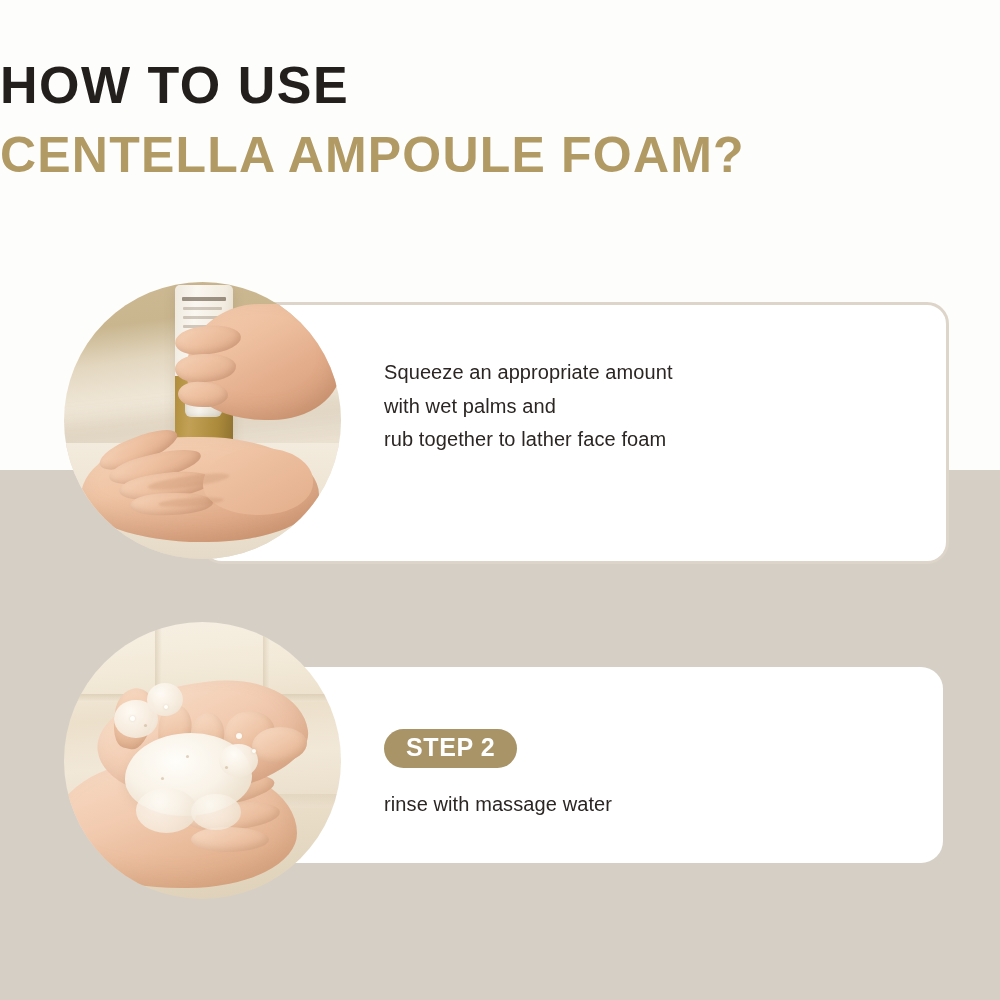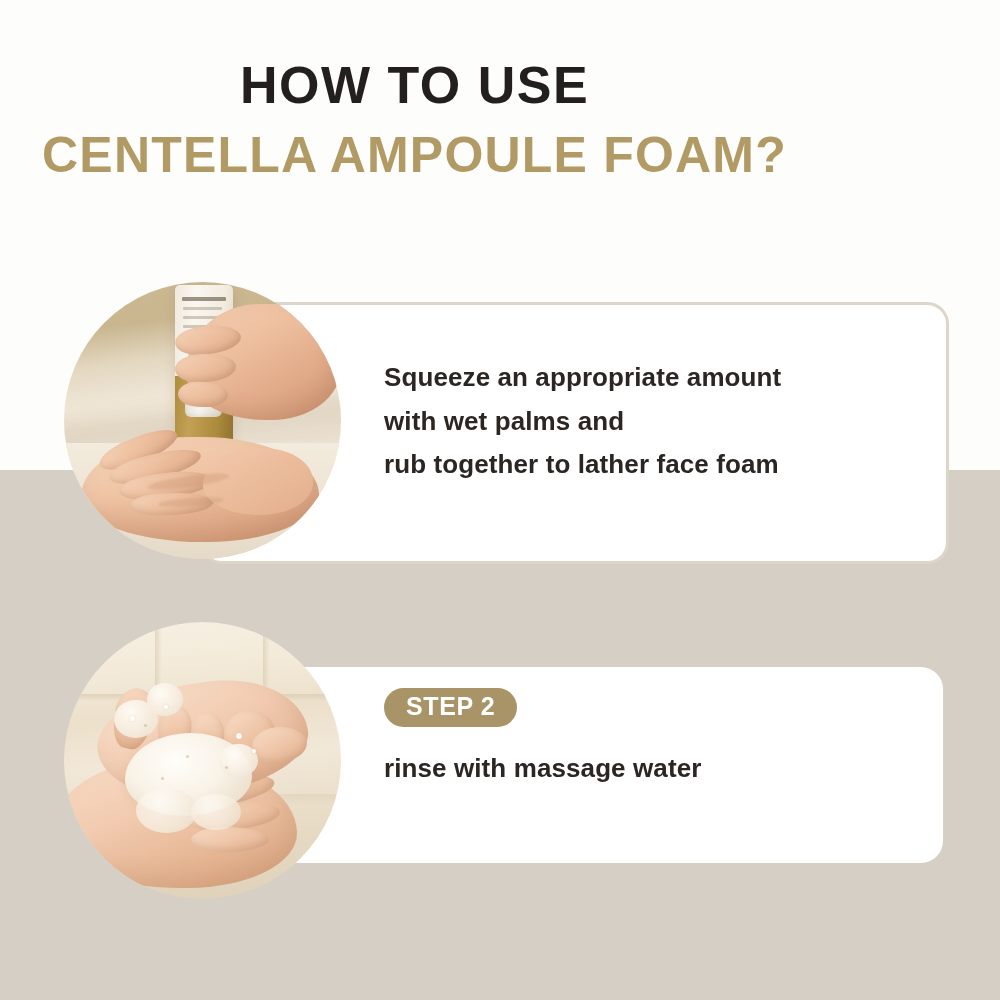--- a/index.html
+++ b/index.html
@@ -31,21 +31,21 @@
     left: 0; top: 470px;
     width: 1000px; height: 530px;
     background: #d6cfc5;
   }
 
   
   .header {
     position: absolute;
     left: 0; top: 58px;
     width: 829px;
-    text-align: center;
+    text-align: left;
   }
   .title-main {
     font-size: 52px;
     font-weight: 700;
     letter-spacing: 1.5px;
     color: #231f1d;
     line-height: 1.05;
     margin: 0;
     font-family: "Liberation Sans", sans-serif;
   }
@@ -83,25 +83,25 @@
     letter-spacing: 0.6px;
     padding: 6px 22px 8px 22px;
     border-radius: 22px;
     line-height: 1;
     font-family: "Liberation Sans", sans-serif;
   }
   .step-lines {
     margin-top: 20px;
   }
   .step-line {
-    font-size: 26px;
+    font-size: 20px;
     color: #2b2623;
     line-height: 1.68;
     letter-spacing: 0.1px;
-    font-weight: 700;
+    font-weight: 400;
     white-space: nowrap;
     font-family: "Liberation Sans", sans-serif;
   }
 
   
   .photo-circle {
     position: absolute;
     border-radius: 50%;
     overflow: hidden;
   }
@@ -363,21 +363,21 @@
       <div class="foam-speck" style="left:24%; top:34%; width:5px; height:5px;"></div>
       <div class="foam-speck" style="left:36%; top:30%; width:4px; height:4px;"></div>
       <div class="foam-speck" style="left:62%; top:40%; width:6px; height:6px;"></div>
       <div class="foam-speck" style="left:68%; top:46%; width:4px; height:4px;"></div>
       <div class="foam-dot" style="left:29%; top:37%; width:3px; height:3px;"></div>
       <div class="foam-dot" style="left:44%; top:48%; width:3px; height:3px;"></div>
       <div class="foam-dot" style="left:58%; top:52%; width:3px; height:3px;"></div>
       <div class="foam-dot" style="left:35%; top:56%; width:3px; height:3px;"></div>
     </div>
 
-    <div class="step-text-area" style="left:384px; top:688px; width:540px;">
+    <div class="step-text-area" style="left:384px; top:729px; width:540px;">
       <span class="step-badge">STEP 2</span>
       <div class="step-lines">
         <div class="step-line">rinse with massage water</div>
       </div>
     </div>
   </div>
 
 </div>
 
 </body></html>

